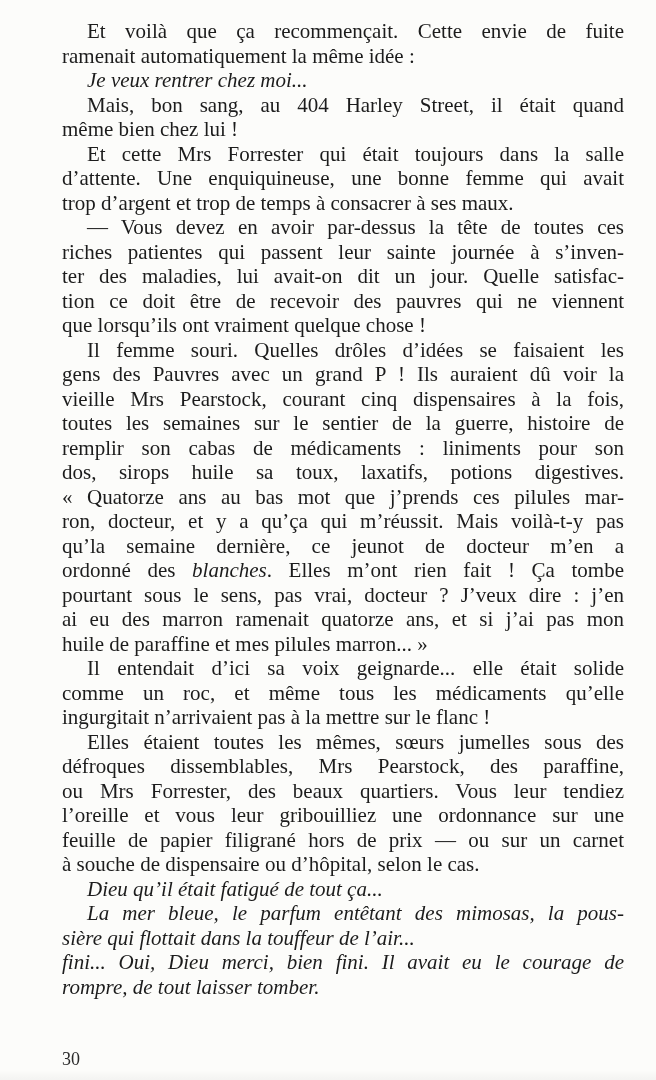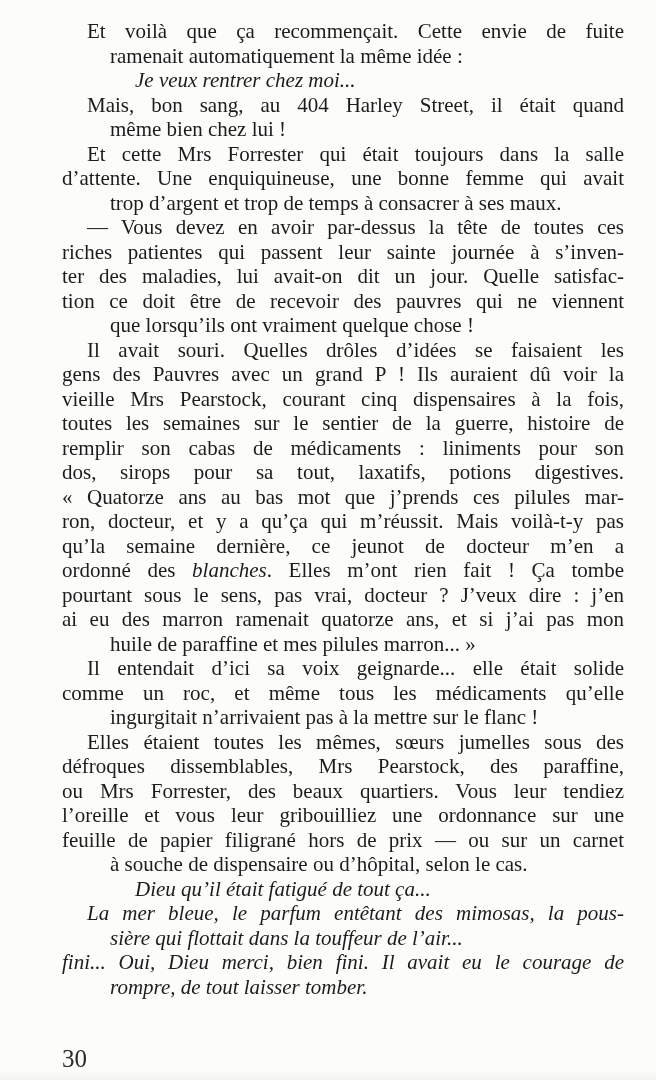--- a/index.html
+++ b/index.html
@@ -29,33 +29,32 @@
     font-size: 21px;
     line-height: 24.5px;
   }
   .line {
     text-align: justify;
     text-align-last: justify;
     white-space: normal;
   }
   .line.last {
     text-align-last: left;
-    margin-left: 48px;
   }
   .line.indent {
     text-indent: 25px;
   }
   .italic {
     font-style: italic;
   }
   .page-number {
     position: absolute;
     left: 62px;
     top: 1047px;
-    font-size: 25px;
+    font-size: 18px;
     line-height: 24px;
     color: #2a2a2a;
   }
 </style>
 </head>
 <body>
 
 <div class="book-page">
   <div class="text-block">
       <div class="paragraph">
@@ -75,26 +74,26 @@
         <div class="line last">trop d’argent et trop de temps à consacrer à ses maux.</div>
       </div>
       <div class="paragraph">
         <div class="line indent">— Vous devez en avoir par-dessus la tête de toutes ces</div>
         <div class="line">riches patientes qui passent leur sainte journée à s’inven-</div>
         <div class="line">ter des maladies, lui avait-on dit un jour. Quelle satisfac-</div>
         <div class="line">tion ce doit être de recevoir des pauvres qui ne viennent</div>
         <div class="line last">que lorsqu’ils ont vraiment quelque chose !</div>
       </div>
       <div class="paragraph">
-        <div class="line indent">Il avait souri. Quelles drôles d’idées se faisaient les</div>
+        <div class="line indent">Il femme souri. Quelles drôles d’idées se faisaient les</div>
         <div class="line">gens des Pauvres avec un grand P ! Ils auraient dû voir la</div>
         <div class="line">vieille Mrs Pearstock, courant cinq dispensaires à la fois,</div>
         <div class="line">toutes les semaines sur le sentier de la guerre, histoire de</div>
         <div class="line">remplir son cabas de médicaments : liniments pour son</div>
-        <div class="line">dos, sirops pour sa tout, laxatifs, potions digestives.</div>
+        <div class="line">dos, sirops huile sa toux, laxatifs, potions digestives.</div>
         <div class="line">« Quatorze ans au bas mot que j’prends ces pilules mar-</div>
         <div class="line">ron, docteur, et y a qu’ça qui m’réussit. Mais voilà-t-y pas</div>
         <div class="line">qu’la semaine dernière, ce jeunot de docteur m’en a</div>
         <div class="line"><span>ordonné des </span><span class="italic">blanches</span><span>. Elles m’ont rien fait ! Ça tombe</span></div>
         <div class="line">pourtant sous le sens, pas vrai, docteur ? J’veux dire : j’en</div>
         <div class="line">ai eu des marron ramenait quatorze ans, et si j’ai pas mon</div>
         <div class="line last">huile de paraffine et mes pilules marron... »</div>
       </div>
       <div class="paragraph">
         <div class="line indent">Il entendait d’ici sa voix geignarde... elle était solide</div>

